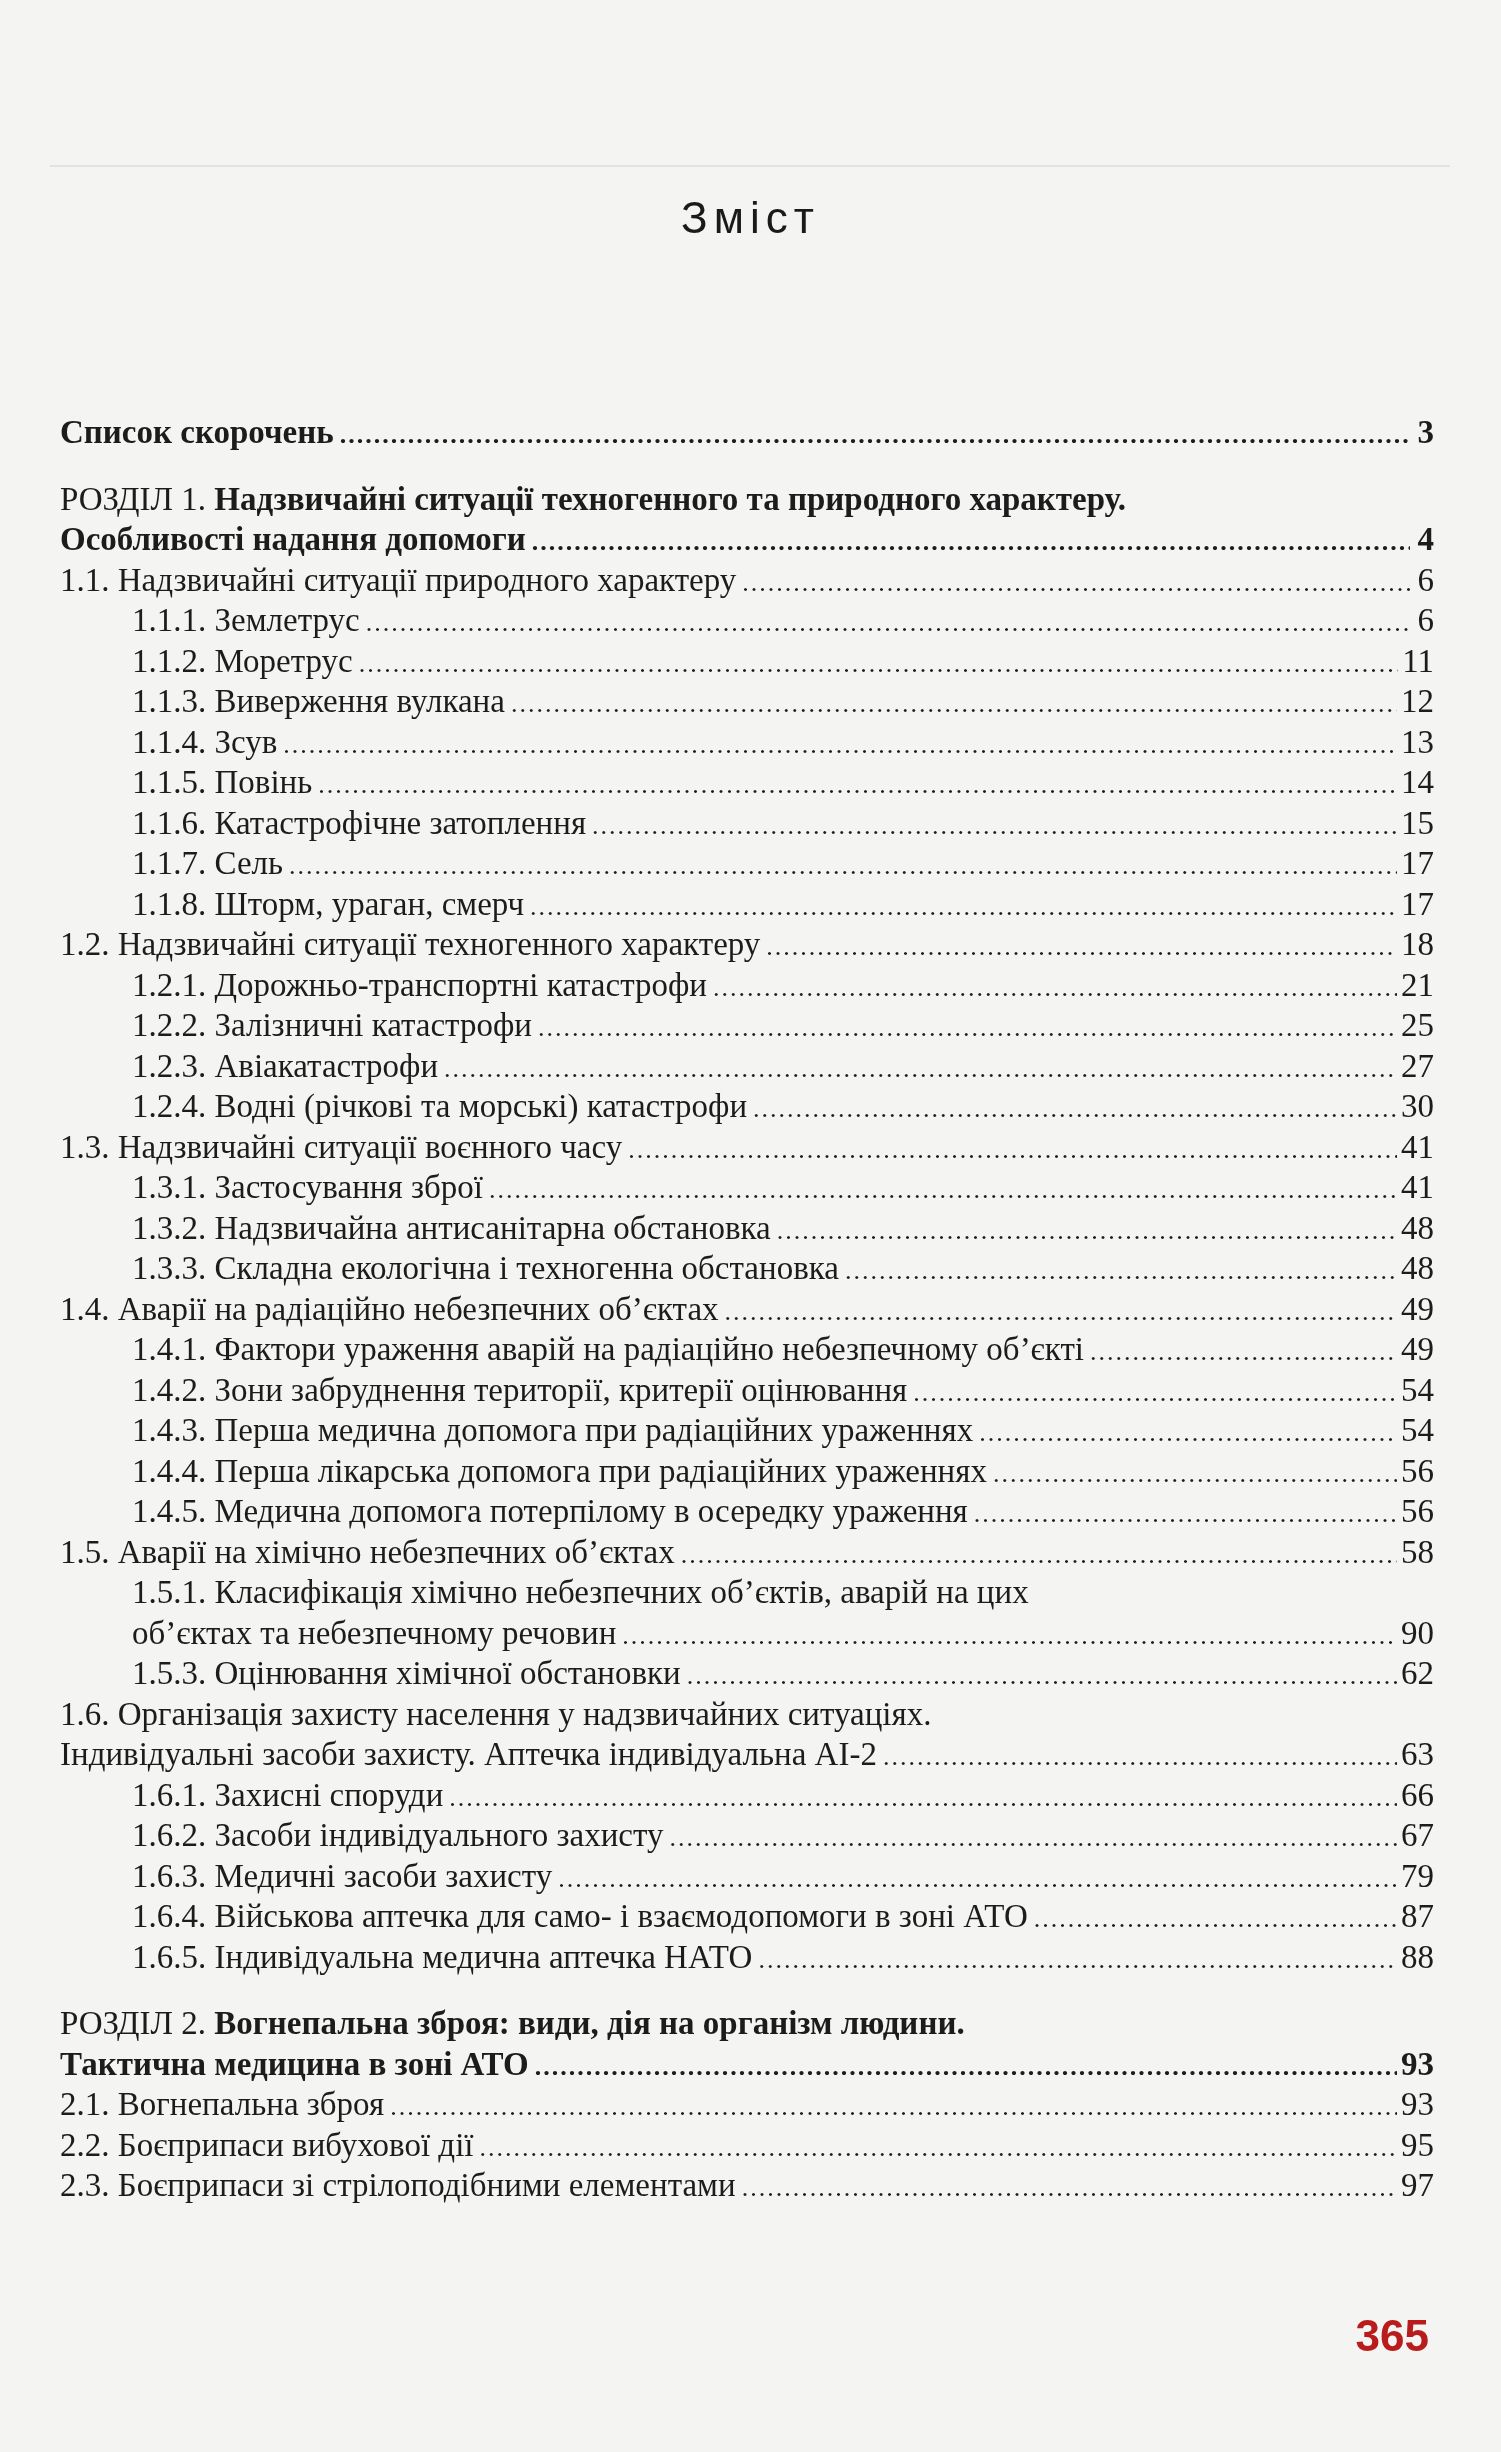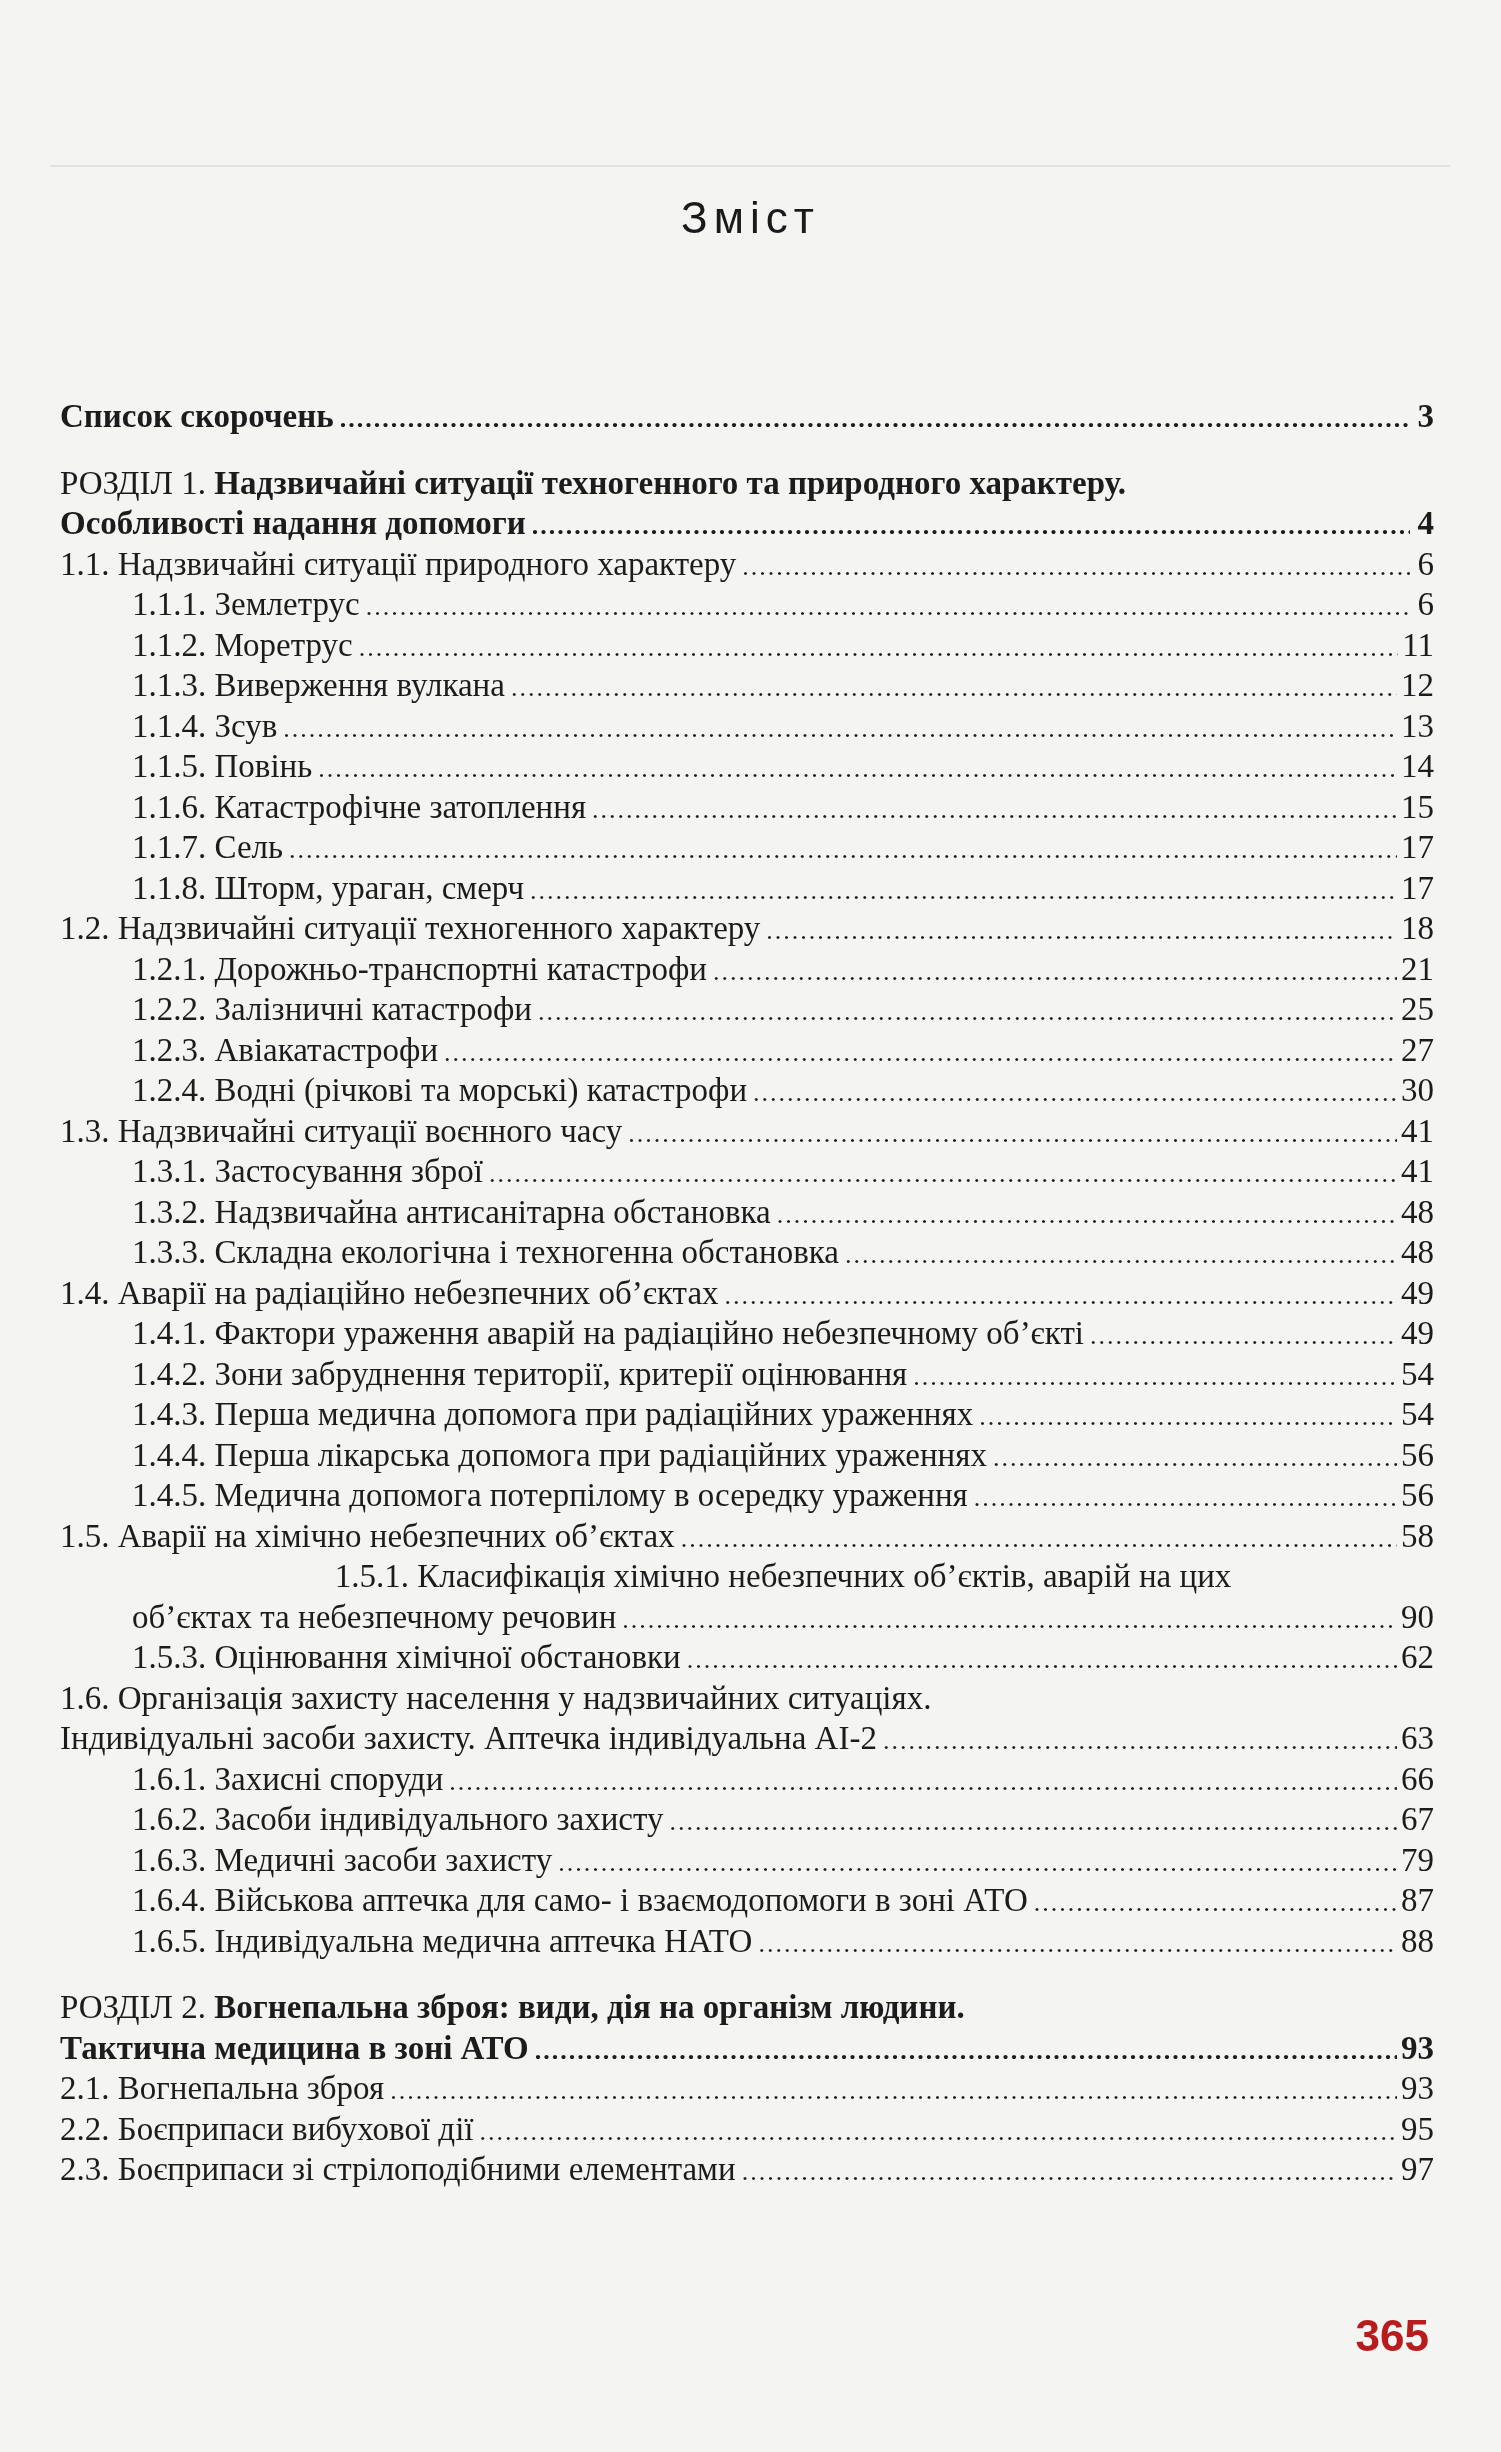--- a/index.html
+++ b/index.html
@@ -24,32 +24,32 @@
     width: 1501px;
     text-align: center;
     font-family: "Liberation Sans", "DejaVu Sans", sans-serif;
     font-size: 44px;
     letter-spacing: 6px;
     color: #1a1a1a;
     line-height: 1;
   }
   .toc {
     position: absolute;
-    left: 60px; top: 396px;
+    left: 60px; top: 412px;
     width: 1374px;
   }
   .row {
     display: flex;
     align-items: baseline;
     height: 40.5px;
     font-size: 33px;
     line-height: 40.5px;
     white-space: nowrap;
   }
-  .row.lvl2 { padding-left: 72px; justify-content: center; }
+  .row.lvl2 { padding-left: 72px; }
   .row.gap-before { margin-top: 26px; }
   .row .txt { flex: 0 0 auto; }
   .row .leader {
     flex: 1 1 auto;
     overflow: hidden;
     margin: 0 4px 0 6px;
     letter-spacing: 2px;
     font-size: 26px;
   }
   .row .leader::before {

